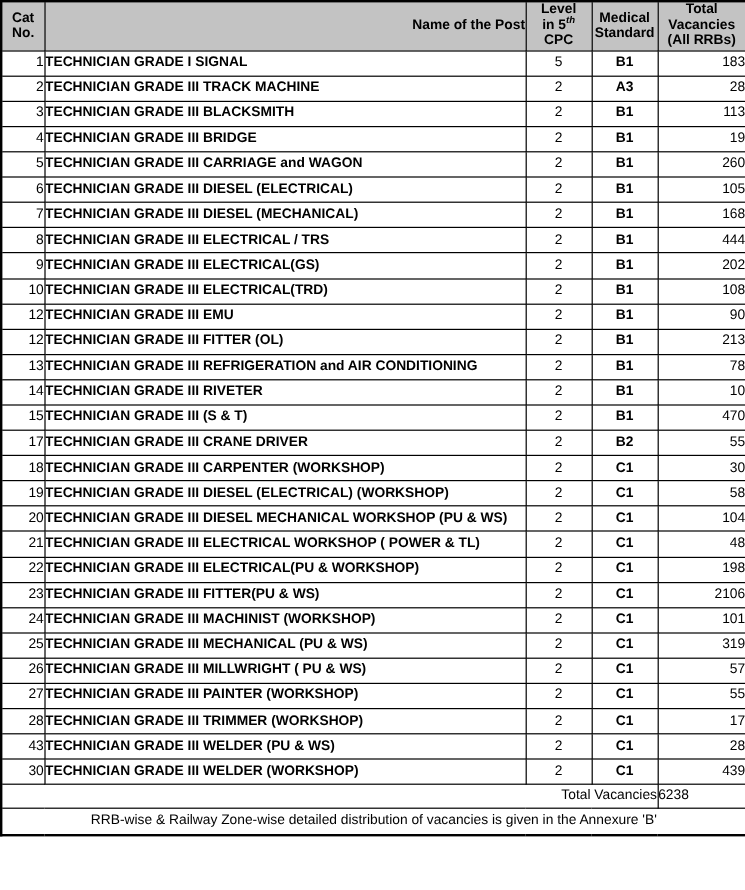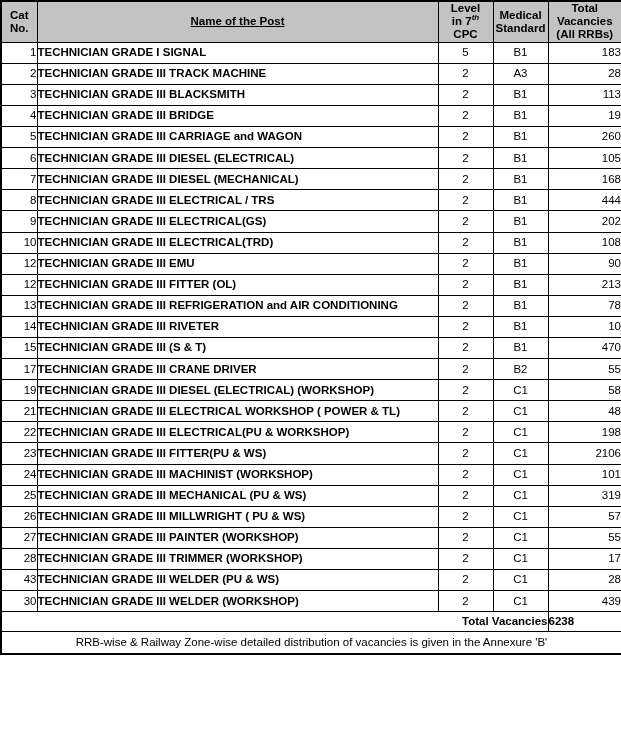--- a/index.html
+++ b/index.html
@@ -42,24 +42,23 @@
     text-align: center;
     border-left: 2px solid #000;
     border-right: 2px solid #000;
     border-top: 2px solid #000;
     border-bottom: 2px solid #000;
     padding: 3px 2px;
     font-size: 12px;
     line-height: 1.25;
   }
   thead th.h-name {
-    text-align: center;
+    text-align: right;
     padding-left: 4px;
     vertical-align: middle;
-    text-decoration: underline;
   }
   thead th .sup {
     font-size: 8px;
     vertical-align: super;
     line-height: 0;
     font-style: italic;
   }
 
   tbody tr { height: 21.1px; }
   td.cat {
@@ -72,31 +71,31 @@
     text-align: left;
     padding-left: 2px;
     white-space: nowrap;
     overflow: hidden;
     border-right: 2px solid #000;
     font-weight: bold;
   }
   td.lvl, td.med {
     text-align: center;
   }
-  td.med { border-right: 2px solid #000; }
+  td.med { border-right: 2px solid #000; font-weight: bold; }
   td.tot {
     text-align: right;
     padding-right: 5px;
     border-right: 2px solid #000;
   }
 
   tr.total-row td {
     border-top: 2px solid #000;
     border-bottom: 2px solid #000;
-    font-weight: bold;
+    font-weight: normal;
     font-size: 12px;
     height: 20px;
   }
   td.total-label {
     text-align: right;
     padding-right: 4px;
     border-left: 2px solid #000;
     border-right: 2px solid #000;
   }
   td.total-value {
@@ -125,21 +124,21 @@
   </colgroup>
   <thead>
     <tr>
       <th class="h-cat">
         <span>Cat</span><br>
         <span>No.</span>
       </th>
       <th class="h-name">Name of the Post</th>
       <th class="h-lvl">
         <span>Level</span><br>
-        <span>in 7</span><span class="sup">th</span><br>
+        <span>in 5</span><span class="sup">th</span><br>
         <span>CPC</span>
       </th>
       <th class="h-med">
         <span>Medical</span><br>
         <span>Standard</span>
       </th>
       <th class="h-tot">
         <span>Total</span><br>
         <span>Vacancies</span><br>
         <span>(All RRBs)</span>
@@ -253,25 +252,39 @@
         <td class="tot">470</td>
       </tr>
       <tr>
         <td class="cat">17</td>
         <td class="name">TECHNICIAN GRADE III CRANE DRIVER</td>
         <td class="lvl">2</td>
         <td class="med">B2</td>
         <td class="tot">55</td>
       </tr>
       <tr>
+        <td class="cat">18</td>
+        <td class="name">TECHNICIAN GRADE III CARPENTER (WORKSHOP)</td>
+        <td class="lvl">2</td>
+        <td class="med">C1</td>
+        <td class="tot">30</td>
+      </tr>
+      <tr>
         <td class="cat">19</td>
         <td class="name">TECHNICIAN GRADE III DIESEL (ELECTRICAL) (WORKSHOP)</td>
         <td class="lvl">2</td>
         <td class="med">C1</td>
         <td class="tot">58</td>
+      </tr>
+      <tr>
+        <td class="cat">20</td>
+        <td class="name">TECHNICIAN GRADE III DIESEL MECHANICAL WORKSHOP (PU &amp; WS)</td>
+        <td class="lvl">2</td>
+        <td class="med">C1</td>
+        <td class="tot">104</td>
       </tr>
       <tr>
         <td class="cat">21</td>
         <td class="name">TECHNICIAN GRADE III ELECTRICAL WORKSHOP ( POWER &amp; TL)</td>
         <td class="lvl">2</td>
         <td class="med">C1</td>
         <td class="tot">48</td>
       </tr>
       <tr>
         <td class="cat">22</td>

